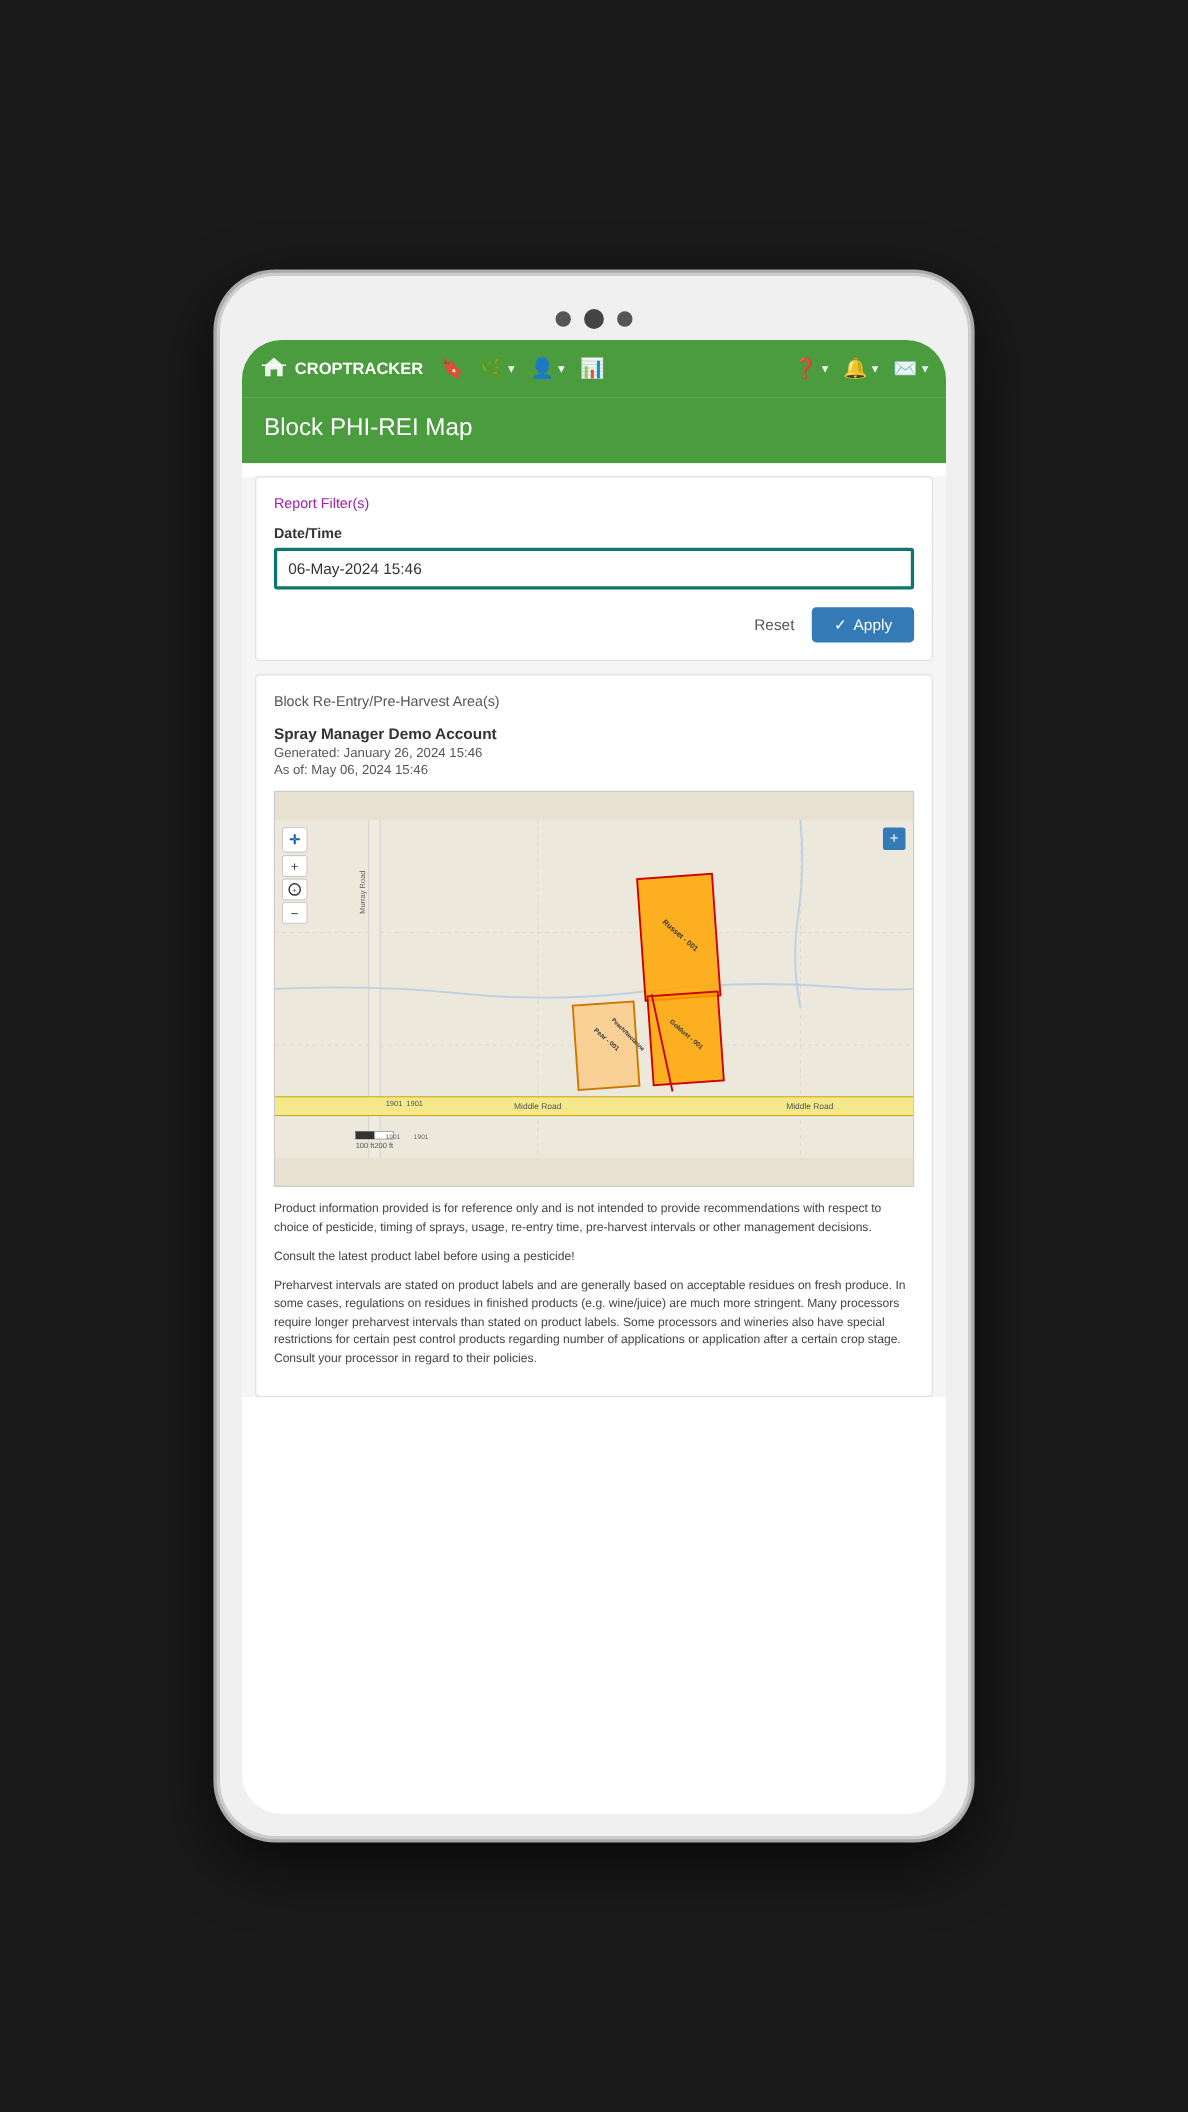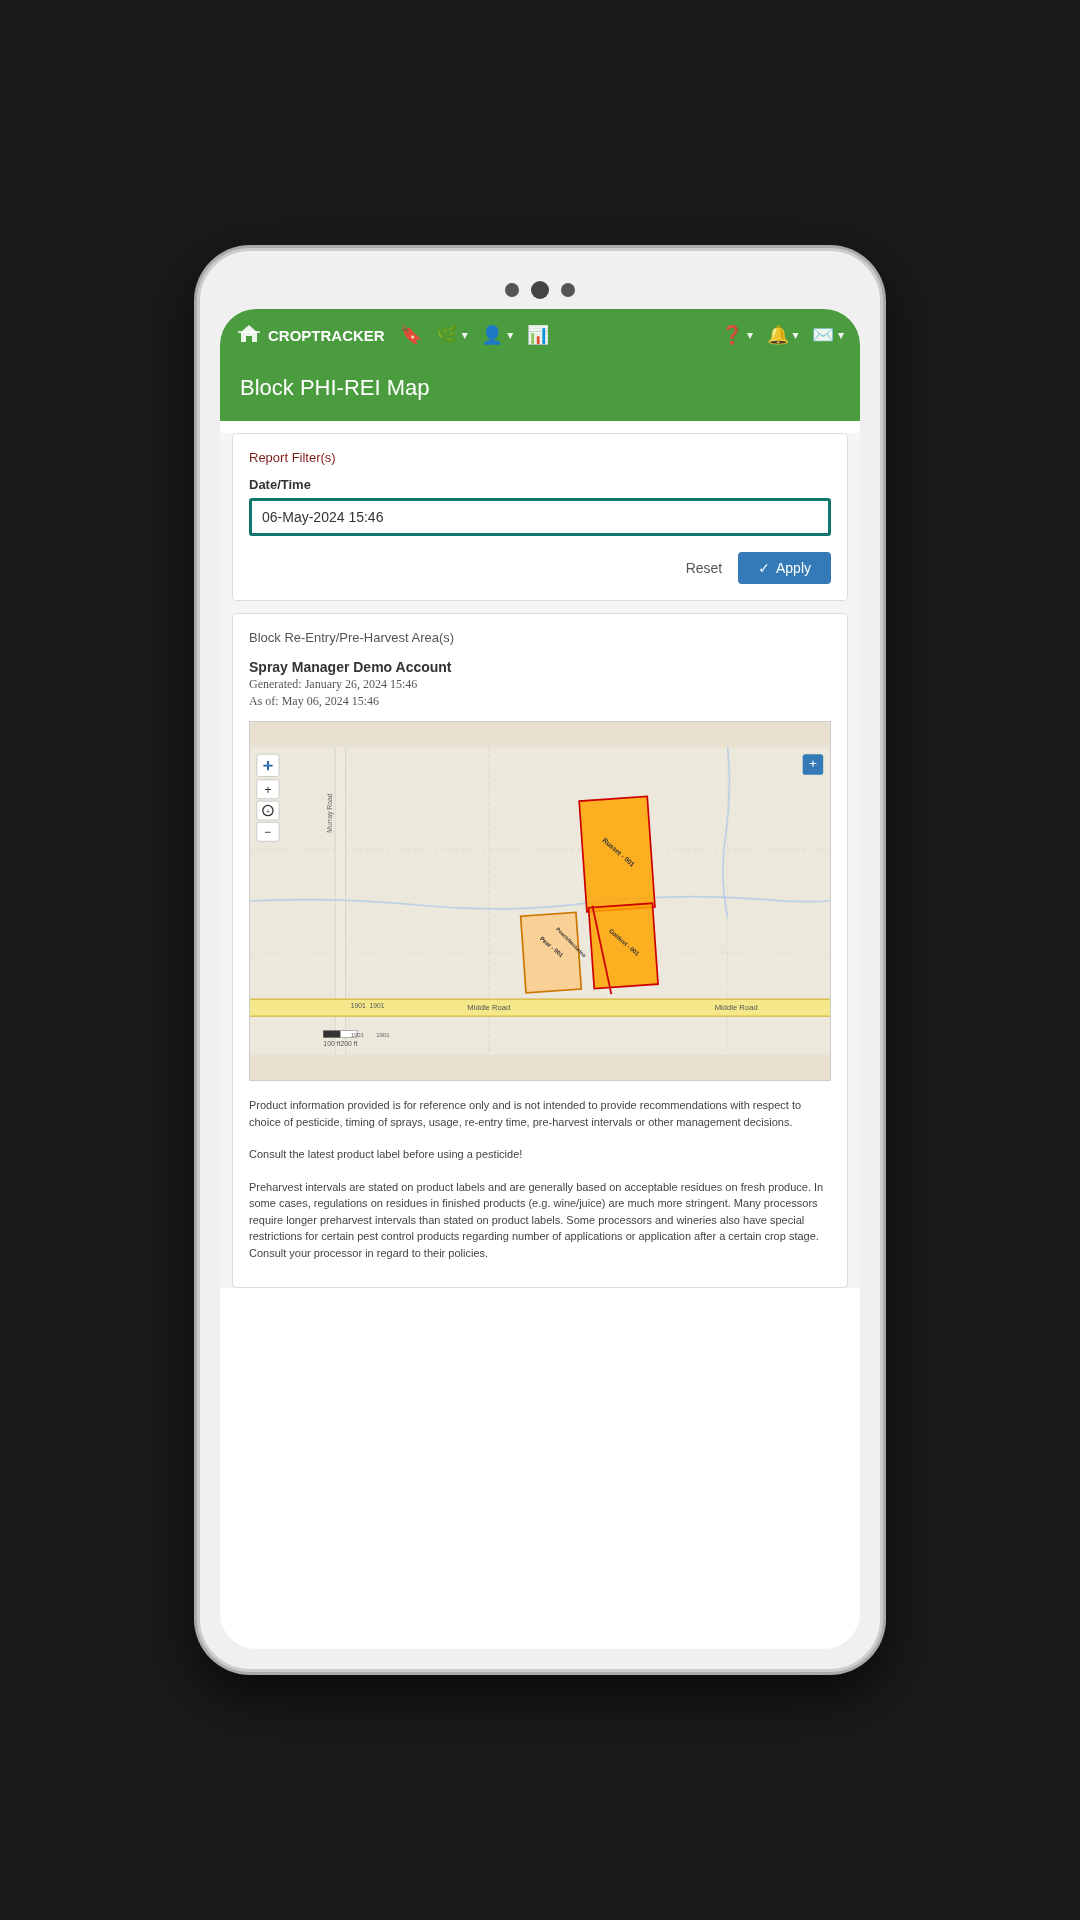--- a/index.html
+++ b/index.html
@@ -100,21 +100,21 @@
     
     .filter-section {
       background: white;
       margin: 12px;
       border-radius: 4px;
       border: 1px solid #ddd;
       padding: 16px;
     }
     .filter-title {
       font-size: 13px;
-      color: #7f1d1d;
+      color: #a21caf;
       margin-bottom: 12px;
       font-weight: normal;
     }
     .form-group {
       margin-bottom: 12px;
     }
     .form-label {
       font-weight: bold;
       font-size: 13px;
       color: #333;
@@ -186,42 +186,40 @@
       margin-bottom: 8px;
     }
     .account-info a {
       color: #337ab7;
       text-decoration: none;
     }
     .generated-info {
       font-size: 12px;
       color: #555;
       margin-bottom: 2px;
-      font-family: Liberation Serif, serif;
     }
     
     .map-container {
       width: 100%;
       height: 360px;
       background: #e8e0d0;
       position: relative;
       overflow: hidden;
       margin: 12px 0;
       border: 1px solid #ccc;
     }
     
     .disclaimer {
       font-size: 11px;
       color: #444;
       line-height: 1.5;
       margin-top: 8px;
     }
     .disclaimer p {
       margin-bottom: 10px;
-      margin-top: 16px;
     }
     
     .map-svg {
       width: 100%;
       height: 100%;
     }
   </style>
 </head>
 <body>
 

